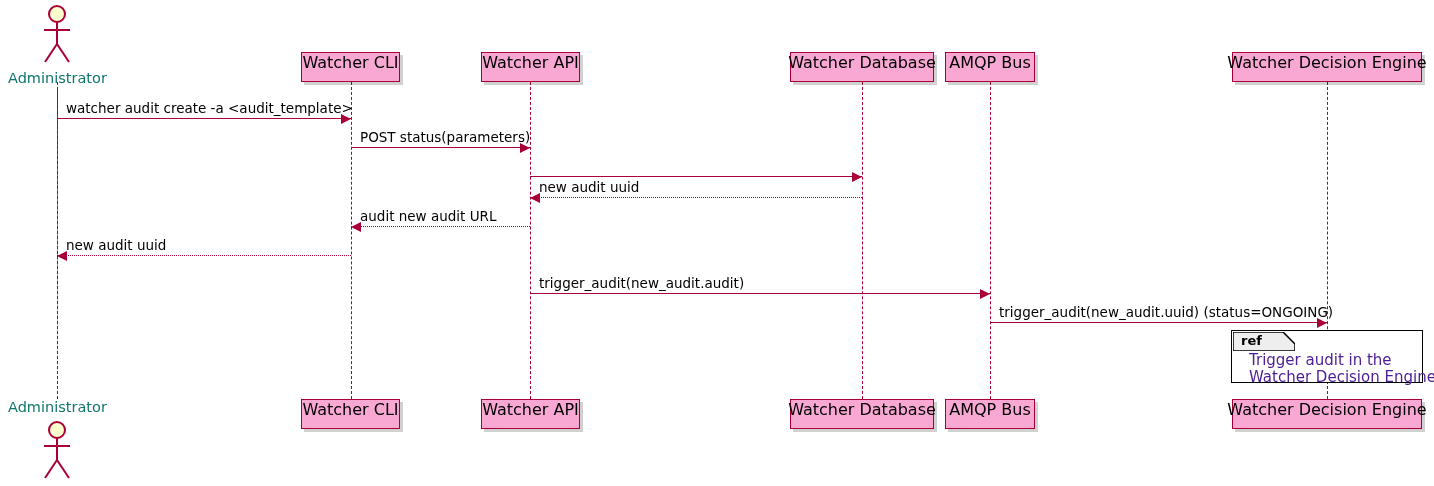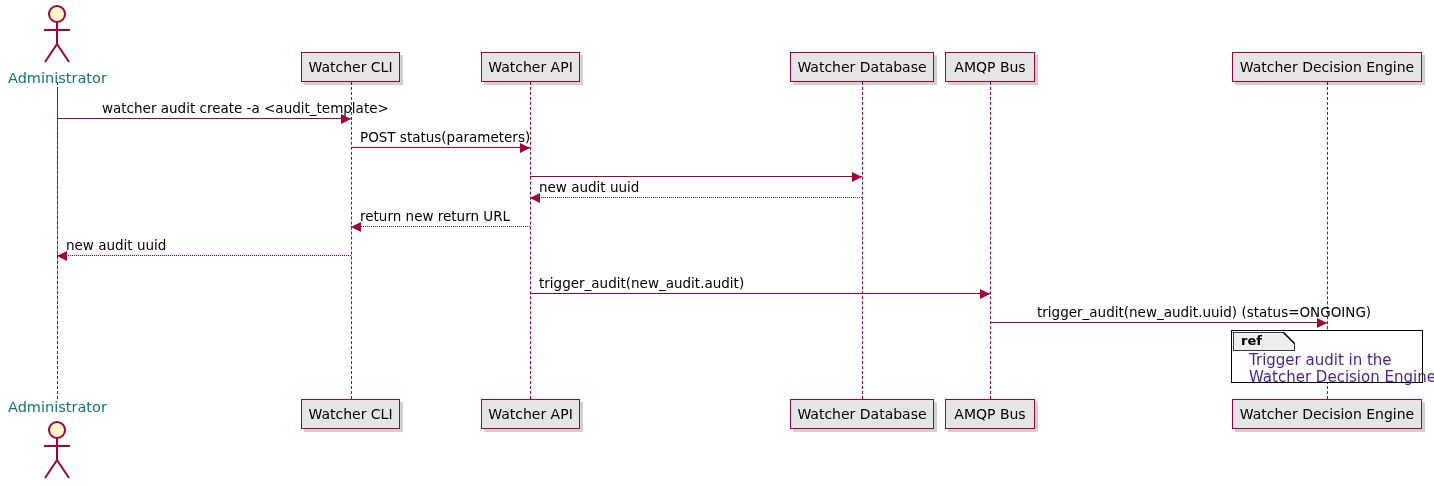--- a/index.html
+++ b/index.html
@@ -1,24 +1,24 @@
 <!DOCTYPE html>
 <html><head>
 <meta charset="utf-8">
 <style>
   html,body{margin:0;padding:0;background:#FFFFFF;}
   body{width:1434px;height:486px;position:relative;overflow:hidden;
        font-family:"DejaVu Sans","Liberation Sans",sans-serif;}
   #canvas{position:absolute;left:0;top:0;width:1434px;height:486px;}
 
   .lifeline{position:absolute;width:0;border-left:1px dashed #A80036;}
-  .pbox{position:absolute;background:#e5e5e5;border:1.5px solid #A80036;
+  .pbox{position:absolute;background:#f9a8d4;border:1.5px solid #A80036;
         box-shadow:3px 3px 0 rgba(0,0,0,0.18);
-        display:flex;align-items:center;justify-content:center;
-        font-size:14px;color:#000;white-space:nowrap;box-sizing:border-box;}
+        display:flex;align-items:flex-start;justify-content:center;
+        font-size:16px;color:#000;white-space:nowrap;box-sizing:border-box;}
 
   .actor-wrap{position:absolute;}
   .actor-label{position:absolute;font-size:14.5px;color:#0f766e;white-space:nowrap;}
 
   .msg-line{position:absolute;height:0;border-top:1.5px solid #A80036;}
   .msg-line.dotted{border-top:1.5px dotted #A80036;}
   .arrow-head{position:absolute;width:0;height:0;}
   .arrow-head.right{border-top:5px solid transparent;border-bottom:5px solid transparent;
                     border-left:10px solid #A80036;}
   .arrow-head.left{border-top:5px solid transparent;border-bottom:5px solid transparent;
@@ -84,41 +84,41 @@
       <span>AMQP Bus</span>
     </div>
     <div class="pbox" style="left: 1232px; top: 52px; width: 190px; height: 30px;">
       <span>Watcher Decision Engine</span>
     </div>
     <div class="pbox" style="left: 1232px; top: 399px; width: 190px; height: 30px;">
       <span>Watcher Decision Engine</span>
     </div>
     <div class="msg-line" style="left: 57px; top: 118px; width: 294px;"></div>
     <div class="arrow-head right" style="left: 341px; top: 113.5px;"></div>
-    <div class="msg-label" style="left: 66px; top: 100px; margin-left: 36px;">watcher audit create -a &lt;audit_template&gt;</div>
+    <div class="msg-label" style="left: 66px; top: 100px;">watcher audit create -a &lt;audit_template&gt;</div>
     <div class="msg-line" style="left: 351px; top: 147px; width: 179px;"></div>
     <div class="arrow-head right" style="left: 520px; top: 142.5px;"></div>
     <div class="msg-label" style="left: 360px; top: 129px;">POST status(parameters)</div>
     <div class="msg-line" style="left: 530px; top: 176px; width: 332px;"></div>
     <div class="arrow-head right" style="left: 852px; top: 171.5px;"></div>
     <div class="msg-line dotted" style="left: 530px; top: 197px; width: 332px;"></div>
     <div class="arrow-head left" style="left: 530px; top: 192.5px;"></div>
     <div class="msg-label" style="left: 539px; top: 179px;">new audit uuid</div>
     <div class="msg-line dotted" style="left: 351px; top: 226px; width: 179px;"></div>
     <div class="arrow-head left" style="left: 351px; top: 221.5px;"></div>
-    <div class="msg-label" style="left: 360px; top: 208px;">return new return URL</div>
+    <div class="msg-label" style="left: 360px; top: 208px;">audit new audit URL</div>
     <div class="msg-line dotted" style="left: 57px; top: 255px; width: 294px;"></div>
     <div class="arrow-head left" style="left: 57px; top: 250.5px;"></div>
     <div class="msg-label" style="left: 66px; top: 237px;">new audit uuid</div>
     <div class="msg-line" style="left: 530px; top: 293px; width: 460px;"></div>
     <div class="arrow-head right" style="left: 980px; top: 288.5px;"></div>
     <div class="msg-label" style="left: 539px; top: 275px;">trigger_audit(new_audit.audit)</div>
     <div class="msg-line" style="left: 990px; top: 322px; width: 337px;"></div>
     <div class="arrow-head right" style="left: 1317px; top: 317.5px;"></div>
-    <div class="msg-label" style="left: 1037px; top: 304px;">trigger_audit(new_audit.uuid) (status=ONGOING)</div>
+    <div class="msg-label" style="left: 999px; top: 304px;">trigger_audit(new_audit.uuid) (status=ONGOING)</div>
     <div class="refbox" style="left: 1231px; top: 330px; width: 192px; height: 53px;"></div>
     <div style="position: absolute; left: 1232.5px; top: 331.5px; width: 62px; height: 19px;"><svg width="62" height="19" viewBox="0 0 62 19" xmlns="http://www.w3.org/2000/svg">
         <path d="M0,0 L50,0 L62,12 L62,19 L0,19 Z" fill="#EEEEEE" stroke="#000000" stroke-width="1.5"></path>
       </svg></div>
     <div style="position: absolute; left: 1241px; top: 333px; font-size: 13px; font-weight: bold; color: rgb(0, 0, 0);">ref</div>
     <div class="reftext" style="left: 1249px; top: 352px;">Trigger audit in the</div>
     <div class="reftext" style="left: 1249px; top: 369px;">Watcher Decision Engine</div>
   </div>
 
 </body></html>

